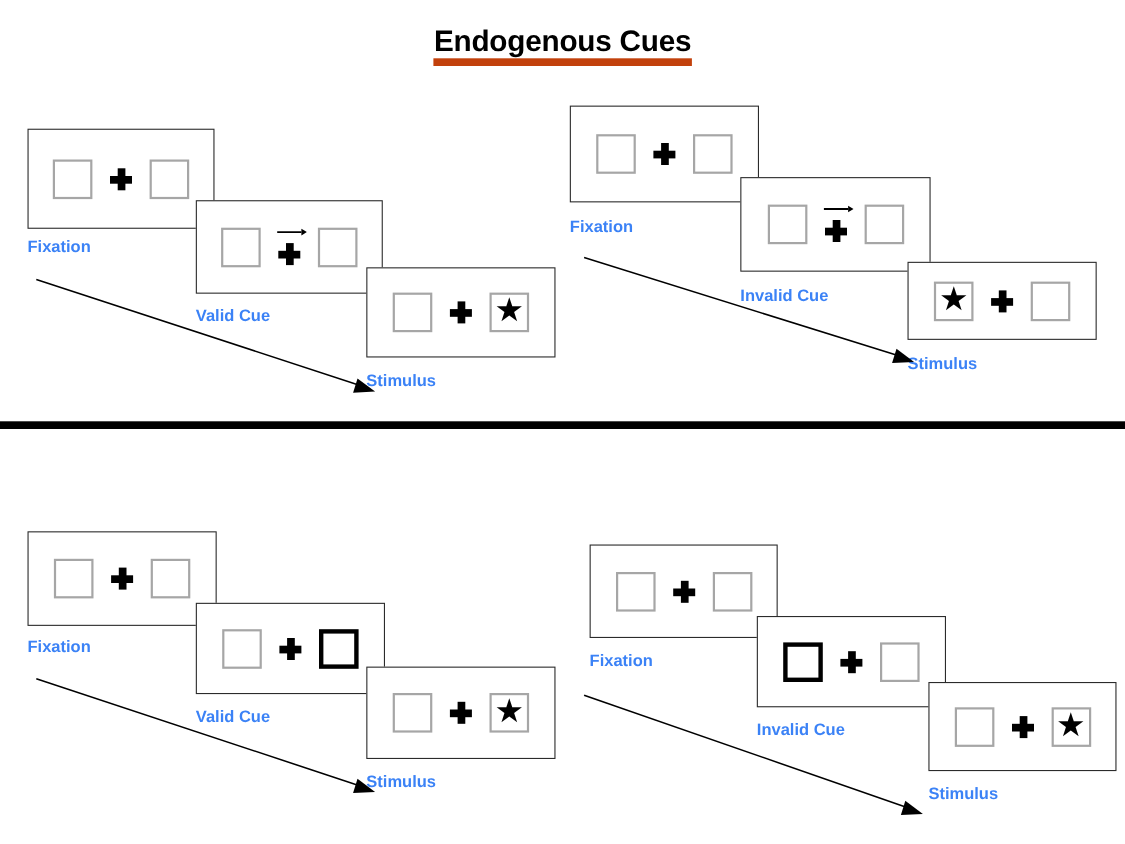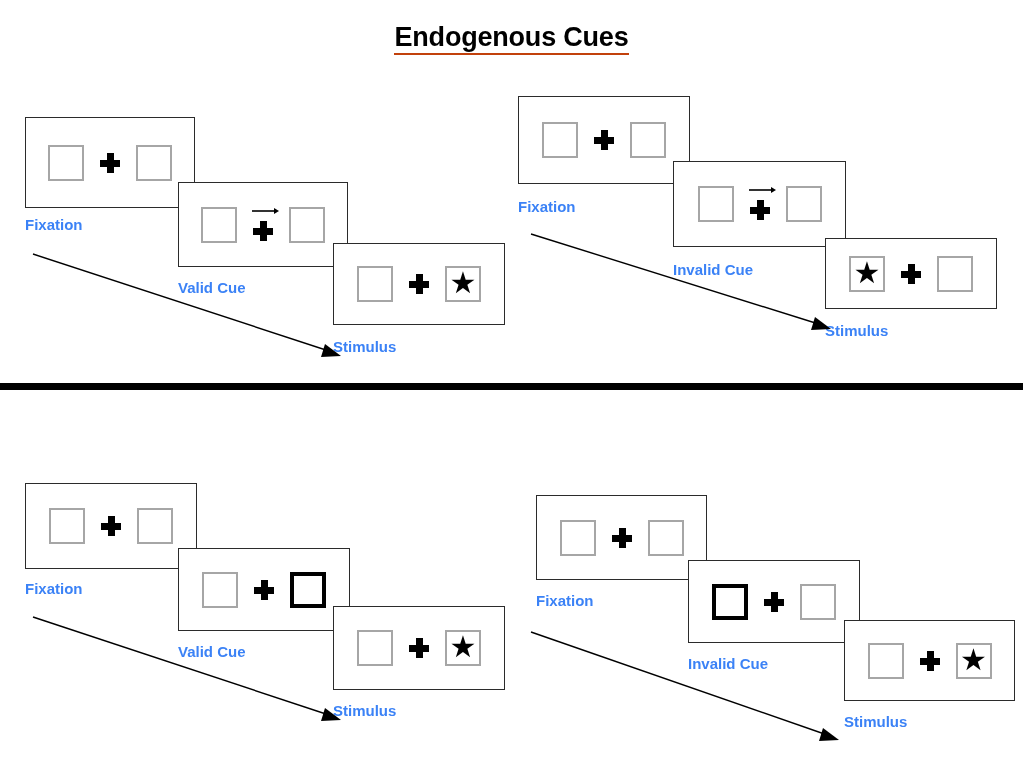--- a/index.html
+++ b/index.html
@@ -25,21 +25,21 @@
   .section-title {
     position: absolute;
     width: 100%;
     text-align: center;
     font-size: 27px;
     font-weight: bold;
     color: #000000;
     letter-spacing: -0.2px;
   }
   .section-title span {
-    border-bottom: 2px solid #c2410c;
+    border-bottom: 7px solid #c2410c;
     padding-bottom: 1px;
   }
   #title-endogenous { top: 22px; }
   #title-exogenous  { top: 416px; }
 
   
   .divider {
     position: absolute;
     left: 0;
     top: 383px;

